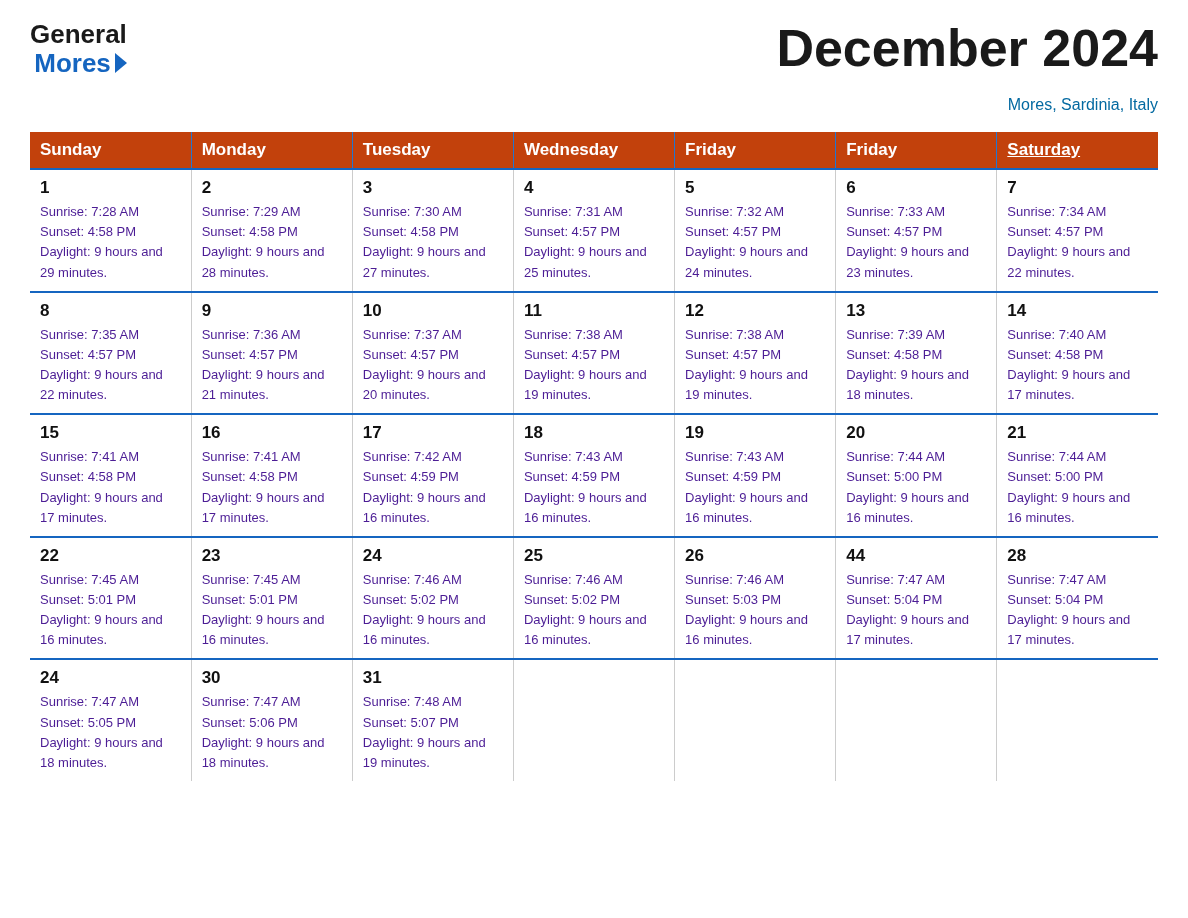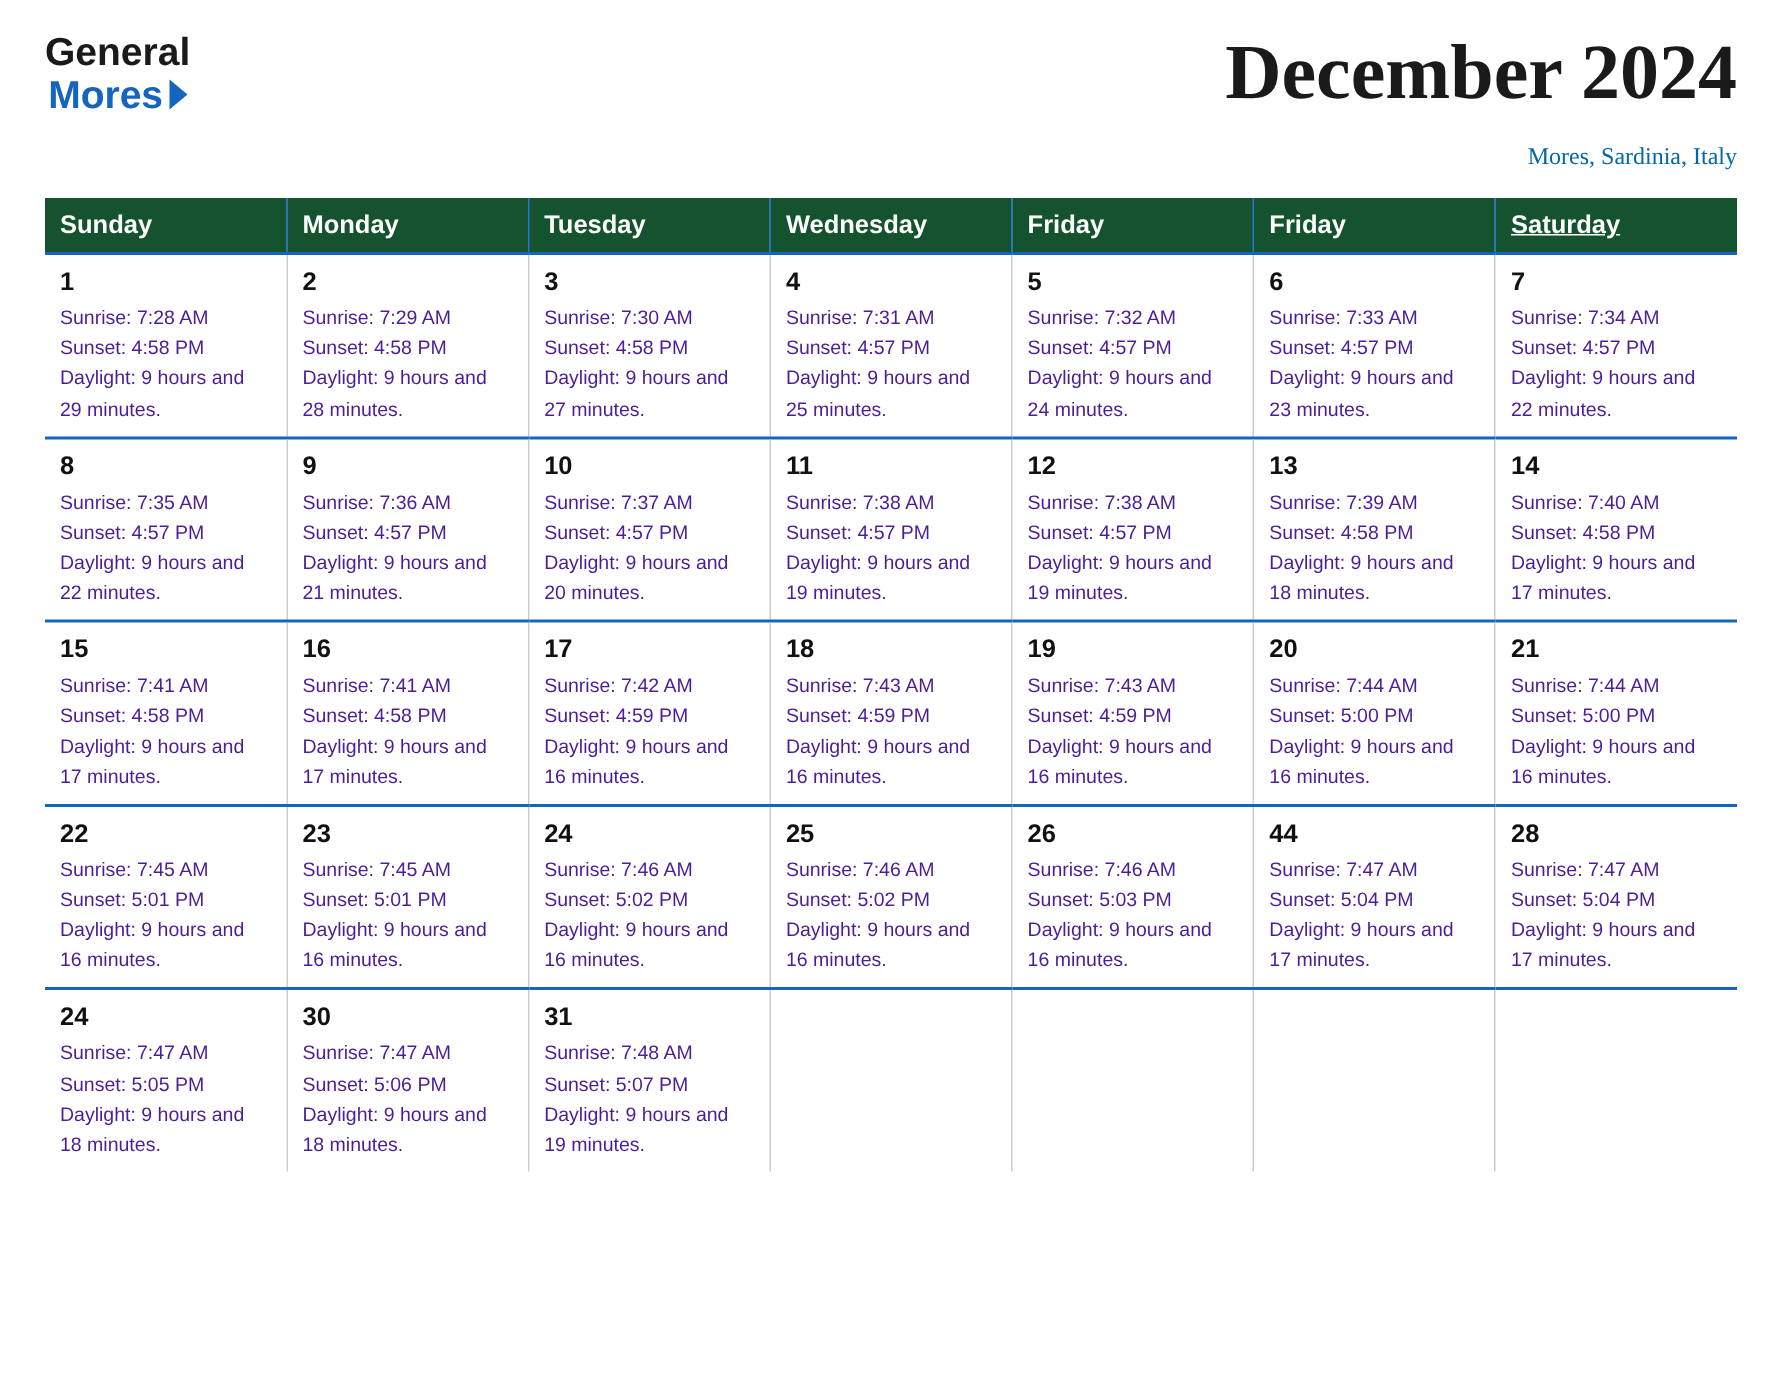--- a/index.html
+++ b/index.html
@@ -12,21 +12,21 @@
     }
     .header {
       display: flex;
       justify-content: space-between;
       align-items: flex-start;
       margin-bottom: 18px;
     }
     .logo {
       display: flex;
       flex-direction: column;
-      align-items: center;
+      align-items: flex-end;
     }
     .logo-general {
       font-size: 26px;
       font-weight: bold;
       color: #1a1a1a;
       letter-spacing: 0;
       line-height: 1.1;
     }
     .logo-blue {
       font-size: 26px;
@@ -39,40 +39,39 @@
     .logo-triangle {
       width: 0;
       height: 0;
       border-left: 12px solid #1565c0;
       border-top: 10px solid transparent;
       border-bottom: 10px solid transparent;
       margin-left: 4px;
     }
     .title-block {
       text-align: right;
-      font-family: Liberation Serif, serif;
     }
     .main-title {
       font-size: 52px;
       font-weight: bold;
       color: #1a1a1a;
       line-height: 1.1;
     }
     .subtitle {
       font-size: 16px;
       color: #0369a1;
       margin-top: 19px;
     }
     table {
       width: 100%;
       border-collapse: collapse;
       table-layout: fixed;
     }
     thead tr th {
-      background-color: #14532d;
+      background-color: #c2410c;
       color: #fff;
       font-size: 17px;
       font-weight: bold;
       padding: 8px 10px;
       text-align: left;
       border-right: 1px solid #2176d2;
     }
     thead tr th:last-child {
       border-right: none;
       text-decoration: underline;

